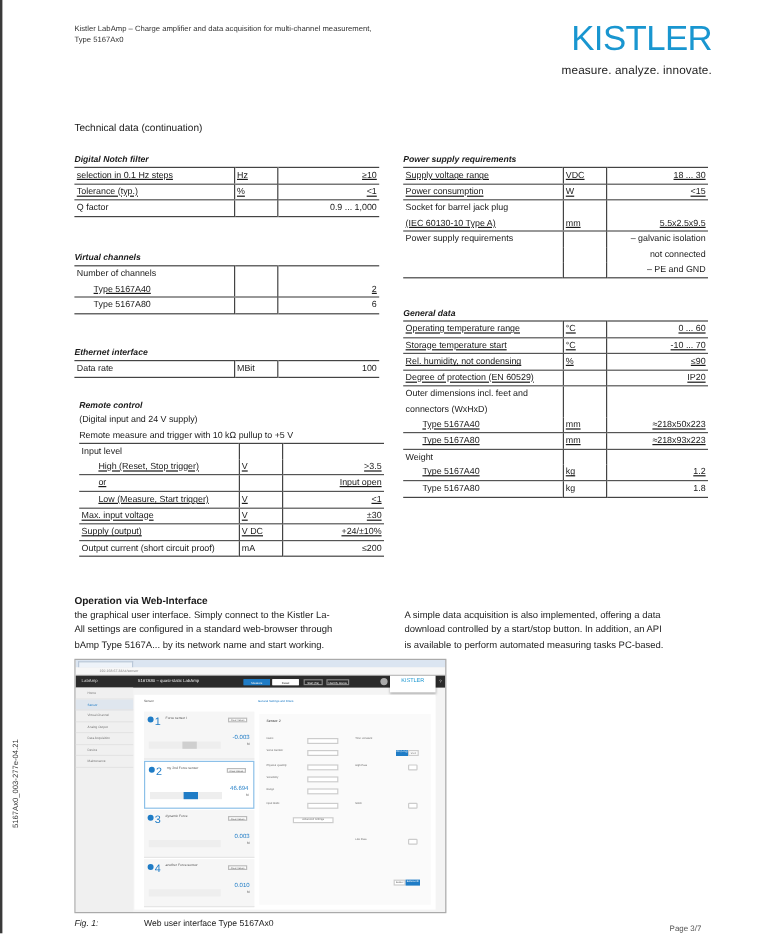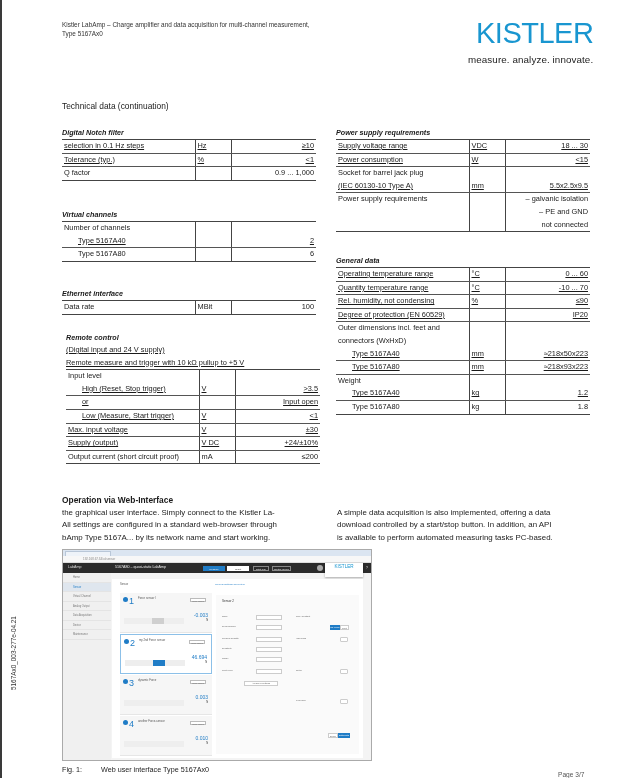--- a/index.html
+++ b/index.html
@@ -9,21 +9,21 @@
   .left-edge { position: absolute; left: 0; top: 0; width: 2px; height: 778px; background: #3a3a3a; }
 
   .header-text { position: absolute; left: 62px; top: 21px; font-size: 6.4px; line-height: 8.6px; color: #333; }
   .logo { position: absolute; left: 476px; top: 18px; font-size: 29px; letter-spacing: -0.5px; color: #1996d0; font-weight: normal; line-height: 30px; }
   .tagline { position: absolute; left: 468px; top: 54px; font-size: 9.8px; color: #222; letter-spacing: 0.1px; }
 
   .section-title { position: absolute; left: 62px; top: 101px; font-size: 8.4px; font-weight: normal; color: #1a1a1a; }
 
   .block { position: absolute; width: 254px; }
   .block h4 { font-size: 7.2px; font-weight: bold; line-height: 11px; height: 12px; font-style: italic; }
-  .block .note { font-size: 7.4px; line-height: 12.6px; text-decoration: underline; }
+  .block .note { font-size: 7.4px; line-height: 12.6px; }
   table.spec { width: 100%; border-collapse: collapse; font-size: 7.4px; border-top: 1px solid #444; border-bottom: 1px solid #444; }
   table.spec td { padding: 0 2px; line-height: 12.6px; vertical-align: bottom; }
   table.spec td.c1 { width: 133px; }
   table.spec td.c2 { width: 36px; border-left: 1px solid #444; border-right: 1px solid #444; }
   table.spec td.c3 { text-align: right; }
   table.spec tr.sep td { border-bottom: 1px solid #555; text-decoration: underline; }
   table.spec tr:last-child td { border-bottom: none; }
   table.spec td.indent { padding-left: 16px; }
 
   .op-title { position: absolute; left: 62px; top: 495px; font-size: 8.4px; font-weight: bold; }
@@ -63,21 +63,21 @@
   .fig-card .barfill { position: absolute; left: 28px; top: 0; width: 12px; height: 6px; background: #1f7cc6; }
   .fig-card .barfill.grey { background: #cfcfcf; }
   .fig-panel { position: absolute; left: 104px; top: 16px; right: 4px; bottom: 4px; background: #fafafa; }
   .fig-panel h5 { position: absolute; left: 6px; top: 4px; font-size: 3px; font-weight: normal; color: #333; }
   .fig-row { position: absolute; height: 5px; font-size: 2.2px; color: #666; }
   .fig-row .inp { position: absolute; left: 34px; top: 0; width: 26px; height: 5px; border: 1px solid #ccc; background: #fff; }
   .fig-tog { position: absolute; width: 8px; height: 5px; border: 1px solid #ccc; background: #fff; border-radius: 1px; }
   .fig-seg { position: absolute; height: 5px; font-size: 2px; line-height: 5px; text-align: center; }
 
   .caption { position: absolute; left: 62px; top: 765px; font-size: 7.2px; color: #222; }
-  .caption .lbl { display: inline-block; width: 39px; }
+  .caption .lbl { display: inline-block; width: 58px; font-style: italic; }
   .page-no { position: absolute; left: 558px; top: 771px; font-size: 6.6px; color: #555; }
   .doc-id { position: absolute; left: 10px; top: 690px; font-size: 6.4px; color: #333; transform: rotate(-90deg); transform-origin: left top; white-space: nowrap; }
 </style>
 </head>
 <body>
 
 <div class="left-edge"></div>
 
 <div class="header-text">
   <div>Kistler LabAmp – Charge amplifier and data acquisition for multi-channel measurement,</div>
@@ -217,42 +217,42 @@
           <td class="c3">5.5x2.5x9.5</td>
         </tr>
     <tr>
           <td class="c1">Power supply requirements</td>
           <td class="c2"></td>
           <td class="c3">– galvanic isolation</td>
         </tr>
     <tr>
           <td class="c1"></td>
           <td class="c2"></td>
+          <td class="c3">not connected</td>
+        </tr>
+    <tr>
+          <td class="c1"></td>
+          <td class="c2"></td>
           <td class="c3">– PE and GND</td>
-        </tr>
-    <tr>
-          <td class="c1"></td>
-          <td class="c2"></td>
-          <td class="c3">not connected</td>
         </tr>
   </tbody>
     </table>
 </div>
 
 <div class="block" style="left:336px; top:255px;">
   <h4>General data</h4>
   <table class="spec">
     <tbody>
         <tr class="sep">
           <td class="c1">Operating temperature range</td>
           <td class="c2">°C</td>
           <td class="c3">0 ... 60</td>
         </tr>
     <tr class="sep">
-          <td class="c1">Quantity temperature range</td>
+          <td class="c1">Storage temperature start</td>
           <td class="c2">°C</td>
           <td class="c3">-10 ... 70</td>
         </tr>
     <tr class="sep">
           <td class="c1">Rel. humidity, not condensing</td>
           <td class="c2">%</td>
           <td class="c3">≤90</td>
         </tr>
     <tr class="sep">
           <td class="c1">Degree of protection (EN 60529)</td>

